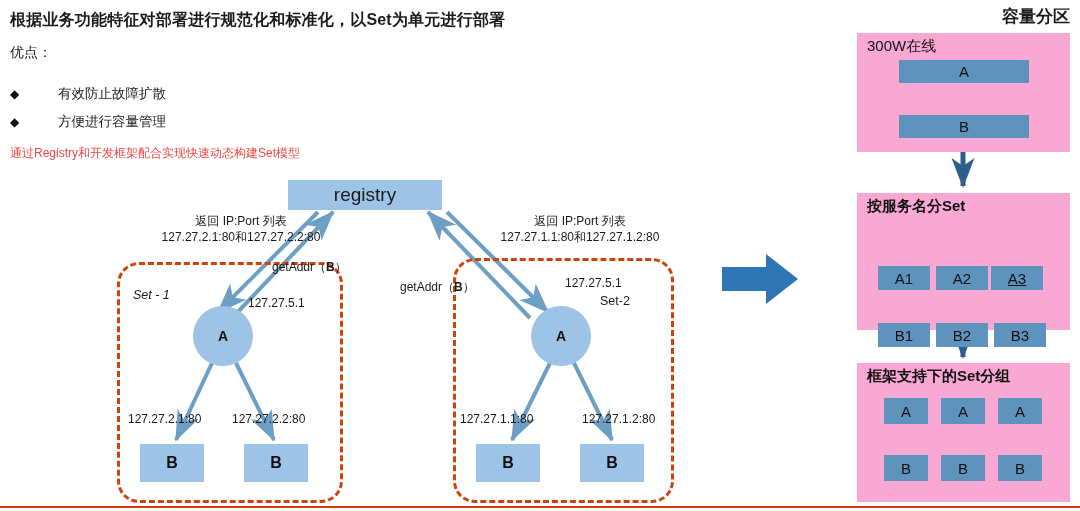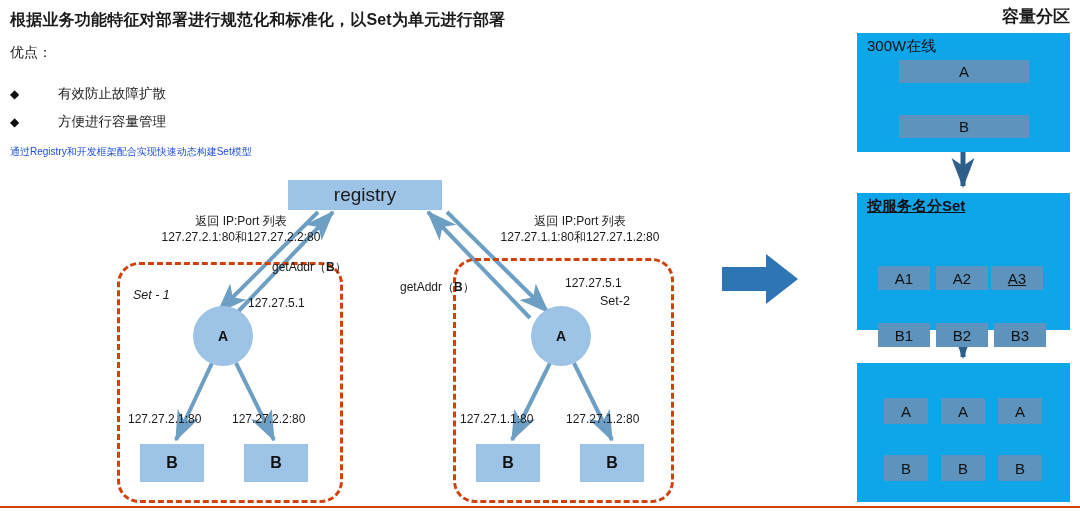--- a/index.html
+++ b/index.html
@@ -13,21 +13,21 @@
   
   #headline{
     left:10px;top:10px;width:700px;
     font-size:16px;font-weight:bold;color:#1a1a1a;letter-spacing:.2px;
   }
   #pros-label{left:10px;top:44px;font-size:14px;color:#222;}
   .bullet-row{left:10px;font-size:13.5px;color:#222;display:flex;align-items:center;}
   .bullet-mark{font-size:12px;color:#111;width:48px;display:inline-block;}
   #bullet-0{top:85px;}
   #bullet-1{top:113px;}
-  #sub-note{left:10px;top:145px;font-size:10px;color:#1d4ed8;}
+  #sub-note{left:10px;top:145px;font-size:12px;color:#ef4444;}
 
   
   #registry-box{
     left:288px;top:180px;width:154px;height:30px;
     background:#9dc3e6;display:flex;align-items:center;justify-content:center;
     font-size:19px;color:#1a1a1a;
   }
 
   
   #wire{left:0;top:0;width:1080px;height:511px;pointer-events:none;}
@@ -65,40 +65,40 @@
   .anno.c{text-align:center;}
   #ret-1{left:125px;top:213px;width:232px;line-height:16px;}
   #ret-2{left:460px;top:213px;width:240px;line-height:16px;}
   #getaddr-1{left:272px;top:259px;}
   #getaddr-2{left:400px;top:279px;}
   #ip-node-1{left:248px;top:296px;}
   #ip-node-2{left:565px;top:276px;}
   #bip-0{left:128px;top:412px;}
   #bip-1{left:232px;top:412px;}
   #bip-2{left:460px;top:412px;}
-  #bip-3{left:566px;top:412px;}
+  #bip-3{left:582px;top:412px;}
   .q{font-weight:bold;}
 
   
   #big-arrow{left:722px;top:252px;}
 
   
   #cap-title{
     left:857px;top:5px;width:213px;text-align:right;
     font-size:17px;font-weight:bold;color:#1a1a1a;
   }
-  .cap-panel{background:#0ea5e9;}
+  .cap-panel{background:#f9a8d4;}
   #cap-panel-0{left:857px;top:33px;width:213px;height:119px;}
   #cap-panel-1{left:857px;top:193px;width:213px;height:137px;}
   #cap-panel-2{left:857px;top:363px;width:213px;height:139px;}
   .cap-heading{
     position:absolute;left:10px;top:4px;font-size:15px;color:#111;
     font-weight:normal;white-space:nowrap;
   }
-  #cap-panel-1 .cap-heading,#cap-panel-2 .cap-heading{font-weight:bold;text-decoration:underline;}
+  #cap-panel-1 .cap-heading,#cap-panel-2 .cap-heading{font-weight:bold;}
   .cap-cell{
     position:absolute;background:#5e93be;
     display:flex;align-items:center;justify-content:center;
     color:#111;
   }
   .cap-wide{left:42px;width:130px;height:23px;font-size:15px;}
   .cap-third{width:52px;height:24px;font-size:15px;margin-top:40px;}
   .cap-small{width:44px;height:26px;font-size:15px;}
 </style>
 </head>
@@ -233,20 +233,21 @@
   <div class="cap-heading">按服务名分Set</div>
   <div class="cap-cell cap-third" style="left:21px;top:33px;">A1</div>
   <div class="cap-cell cap-third" style="left:79px;top:33px;">A2</div>
   <div class="cap-cell cap-third" style="left:134px;top:33px;text-decoration:underline;">A3</div>
   <div class="cap-cell cap-third" style="left:21px;top:90px;">B1</div>
   <div class="cap-cell cap-third" style="left:79px;top:90px;text-align:right;">B2</div>
   <div class="cap-cell cap-third" style="left:137px;top:90px;">B3</div>
 </div>
 
 <div class="abs cap-panel" id="cap-panel-2">
+  <div class="cap-heading">框架支持下的Set分组</div>
   <div class="cap-cell cap-small" style="left:27px;top:35px;">A</div>
   <div class="cap-cell cap-small" style="left:84px;top:35px;">A</div>
   <div class="cap-cell cap-small" style="left:141px;top:35px;">A</div>
   <div class="cap-cell cap-small" style="left:27px;top:92px;">B</div>
   <div class="cap-cell cap-small" style="left:84px;top:92px;">B</div>
   <div class="cap-cell cap-small" style="left:141px;top:92px;">B</div>
 </div>
 
 <div class="abs" style="left:0;top:506px;width:1080px;height:2px;background:#d1410c;"></div>
 

